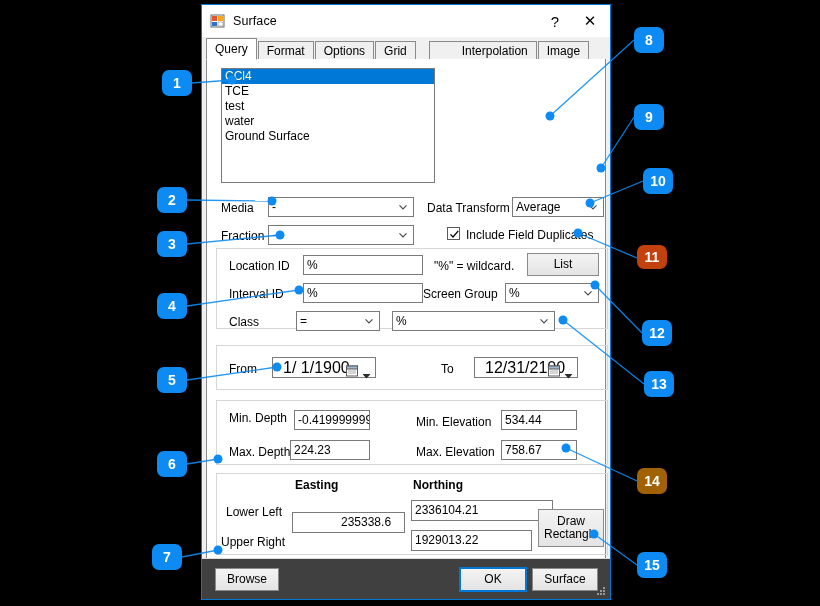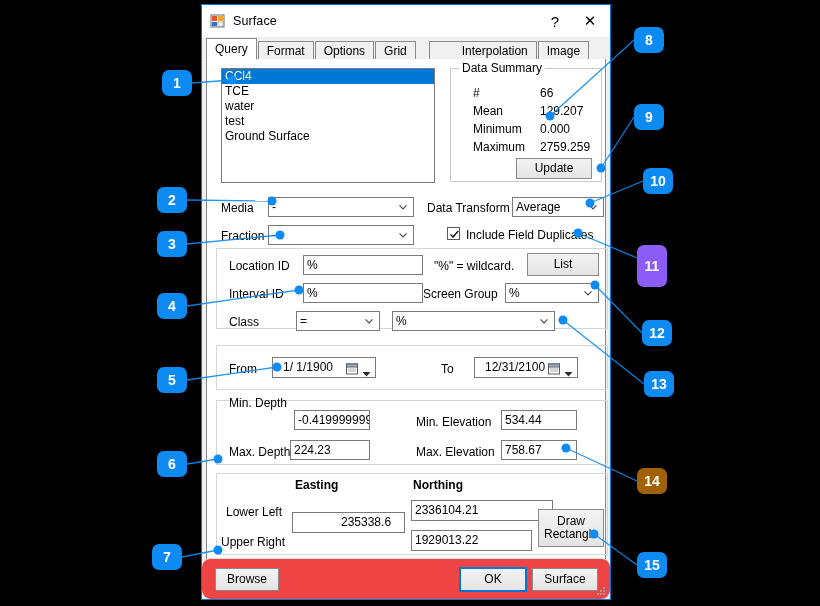--- a/index.html
+++ b/index.html
@@ -157,35 +157,34 @@
   
   .cbox{
     position:absolute;width:13px;height:13px;border:1px solid #5a5a5a;background:#fff;
     box-sizing:border-box;
   }
   .cbox svg{position:absolute;left:1px;top:1px;}
 
   
   .datebox{
     position:absolute;border:1px solid #7a7a7a;background:#fff;height:21px;
-    box-sizing:border-box;font-size:12px;color:#000;
+    box-sizing:border-box;font-size:16px;color:#000;
     line-height:19px;
   }
   .datebox .dtext{position:absolute;left:10px;top:0;}
   .datebox .cal{position:absolute;right:17px;top:4px;width:12px;height:12px;}
   .datebox .dchev{position:absolute;right:4px;top:7px;}
 
   
   .colhdr{position:absolute;font-size:12px;font-weight:bold;color:#000;}
 
   
   #footer{
-    position:absolute;left:0;right:0;bottom:0;height:40px;background:#ef4444;
+    position:absolute;left:0;right:0;bottom:0;height:40px;background:#404040;
     border-top:1px solid #dcdcdc;
-    border-radius:9px;
   }
   #footer .btn{position:absolute;}
   .btn.default{border:1px solid #0078d7;outline:1px solid #0078d7;}
   .grip{
     position:absolute;right:3px;bottom:2px;width:12px;height:12px;
   }
 
   
   .callout{
     position:absolute;
@@ -229,37 +228,25 @@
     <div class="tab">Grid</div>
     <div class="tab gap">Interpolation</div>
     <div class="tab">Image</div>
   </div>
 
   <div id="tabpage">
 
     <div id="listbox">
       <div class="li sel">CCl4</div>
       <div class="li">TCE</div>
+      <div class="li">test</div>
       <div class="li">water</div>
-      <div class="li">test</div>
       <div class="li">Ground Surface</div>
     </div>
 
-    <div class="grp titled" id="summary">
-      <span class="grplabel">Data Summary</span>
-      <span class="sumrow sumkey" style="top:17px">#</span>
-      <span class="sumrow sumval" style="top:17px">66</span>
-      <span class="sumrow sumkey" style="top:35px">Mean</span>
-      <span class="sumrow sumval" style="top:35px">129.207</span>
-      <span class="sumrow sumkey" style="top:53px">Minimum</span>
-      <span class="sumrow sumval" style="top:53px">0.000</span>
-      <span class="sumrow sumkey" style="top:71px">Maximum</span>
-      <span class="sumrow sumval" style="top:71px">2759.259</span>
-      <button class="btn" style="left:65px;top:89px;width:76px;height:21px;">Update</button>
-    </div>
 
     <span class="lbl" style="position:absolute;left:14px;top:142px;">Media</span>
     <div class="combo" style="left:61px;top:138px;width:146px;">
       <span>-</span>
       <span class="chev">
         <svg width="10" height="10" viewBox="0 0 10 10">
             <path d="M1.5 3.3 L5 6.8 L8.5 3.3" fill="none" stroke="#4a4a4a" stroke-width="1.2"></path>
           </svg>
       </span>
     </div>
@@ -358,21 +345,21 @@
         </svg>
       </span>
       <span class="dchev">
         <svg width="9" height="7" viewBox="0 0 9 7">
             <path d="M0.5 1 L4.5 5.5 L8.5 1 Z" fill="#2b2b2b"></path>
           </svg>
       </span>
     </div>
 
     <div class="grp" style="left:9px;top:341px;width:392px;height:65px;"></div>
-    <span class="lbl" style="position:absolute;left:22px;top:337px;">Min. Depth</span>
+    <span class="lbl" style="position:absolute;left:22px;top:352px;">Min. Depth</span>
     <div class="tbox" style="left:87px;top:351px;width:76px;">-0.4199999999</div>
     <span class="lbl" style="position:absolute;left:209px;top:356px;">Min. Elevation</span>
     <div class="tbox" style="left:294px;top:351px;width:76px;">534.44</div>
 
     <span class="lbl" style="position:absolute;left:22px;top:386px;">Max. Depth</span>
     <div class="tbox" style="left:83px;top:381px;width:80px;">224.23</div>
     <span class="lbl" style="position:absolute;left:209px;top:386px;">Max. Elevation</span>
     <div class="tbox" style="left:294px;top:381px;width:76px;">758.67</div>
 
     <div class="grp" style="left:9px;top:414px;width:392px;height:82px;"></div>
@@ -448,18 +435,18 @@
     <div class="callout" style="left: 162px; top: 70px; width: 30px; height: 26px; background: rgb(13, 139, 242);">1</div>
     <div class="callout" style="left: 157px; top: 187px; width: 30px; height: 26px; background: rgb(13, 139, 242);">2</div>
     <div class="callout" style="left: 157px; top: 231px; width: 30px; height: 26px; background: rgb(13, 139, 242);">3</div>
     <div class="callout" style="left: 157px; top: 293px; width: 30px; height: 26px; background: rgb(13, 139, 242);">4</div>
     <div class="callout" style="left: 157px; top: 367px; width: 30px; height: 26px; background: rgb(13, 139, 242);">5</div>
     <div class="callout" style="left: 157px; top: 451px; width: 30px; height: 26px; background: rgb(13, 139, 242);">6</div>
     <div class="callout" style="left: 152px; top: 544px; width: 30px; height: 26px; background: rgb(13, 139, 242);">7</div>
     <div class="callout" style="left: 634px; top: 27px; width: 30px; height: 26px; background: rgb(13, 139, 242);">8</div>
     <div class="callout" style="left: 634px; top: 104px; width: 30px; height: 26px; background: rgb(13, 139, 242);">9</div>
     <div class="callout" style="left: 643px; top: 168px; width: 30px; height: 26px; background: rgb(13, 139, 242);">10</div>
-    <div class="callout" style="left: 637px; top: 245px; width: 30px; height: 42px; background: #8b5cf6;">11</div>
+    <div class="callout" style="left: 637px; top: 245px; width: 30px; height: 24px; background: #c2410c;">11</div>
     <div class="callout" style="left: 642px; top: 320px; width: 30px; height: 26px; background: rgb(13, 139, 242);">12</div>
     <div class="callout" style="left: 644px; top: 371px; width: 30px; height: 26px; background: rgb(13, 139, 242);">13</div>
     <div class="callout" style="left: 637px; top: 468px; width: 30px; height: 26px; background: #a16207;">14</div>
     <div class="callout" style="left: 637px; top: 552px; width: 30px; height: 26px; background: rgb(13, 139, 242);">15</div>
   </div>
 
 </body></html>

